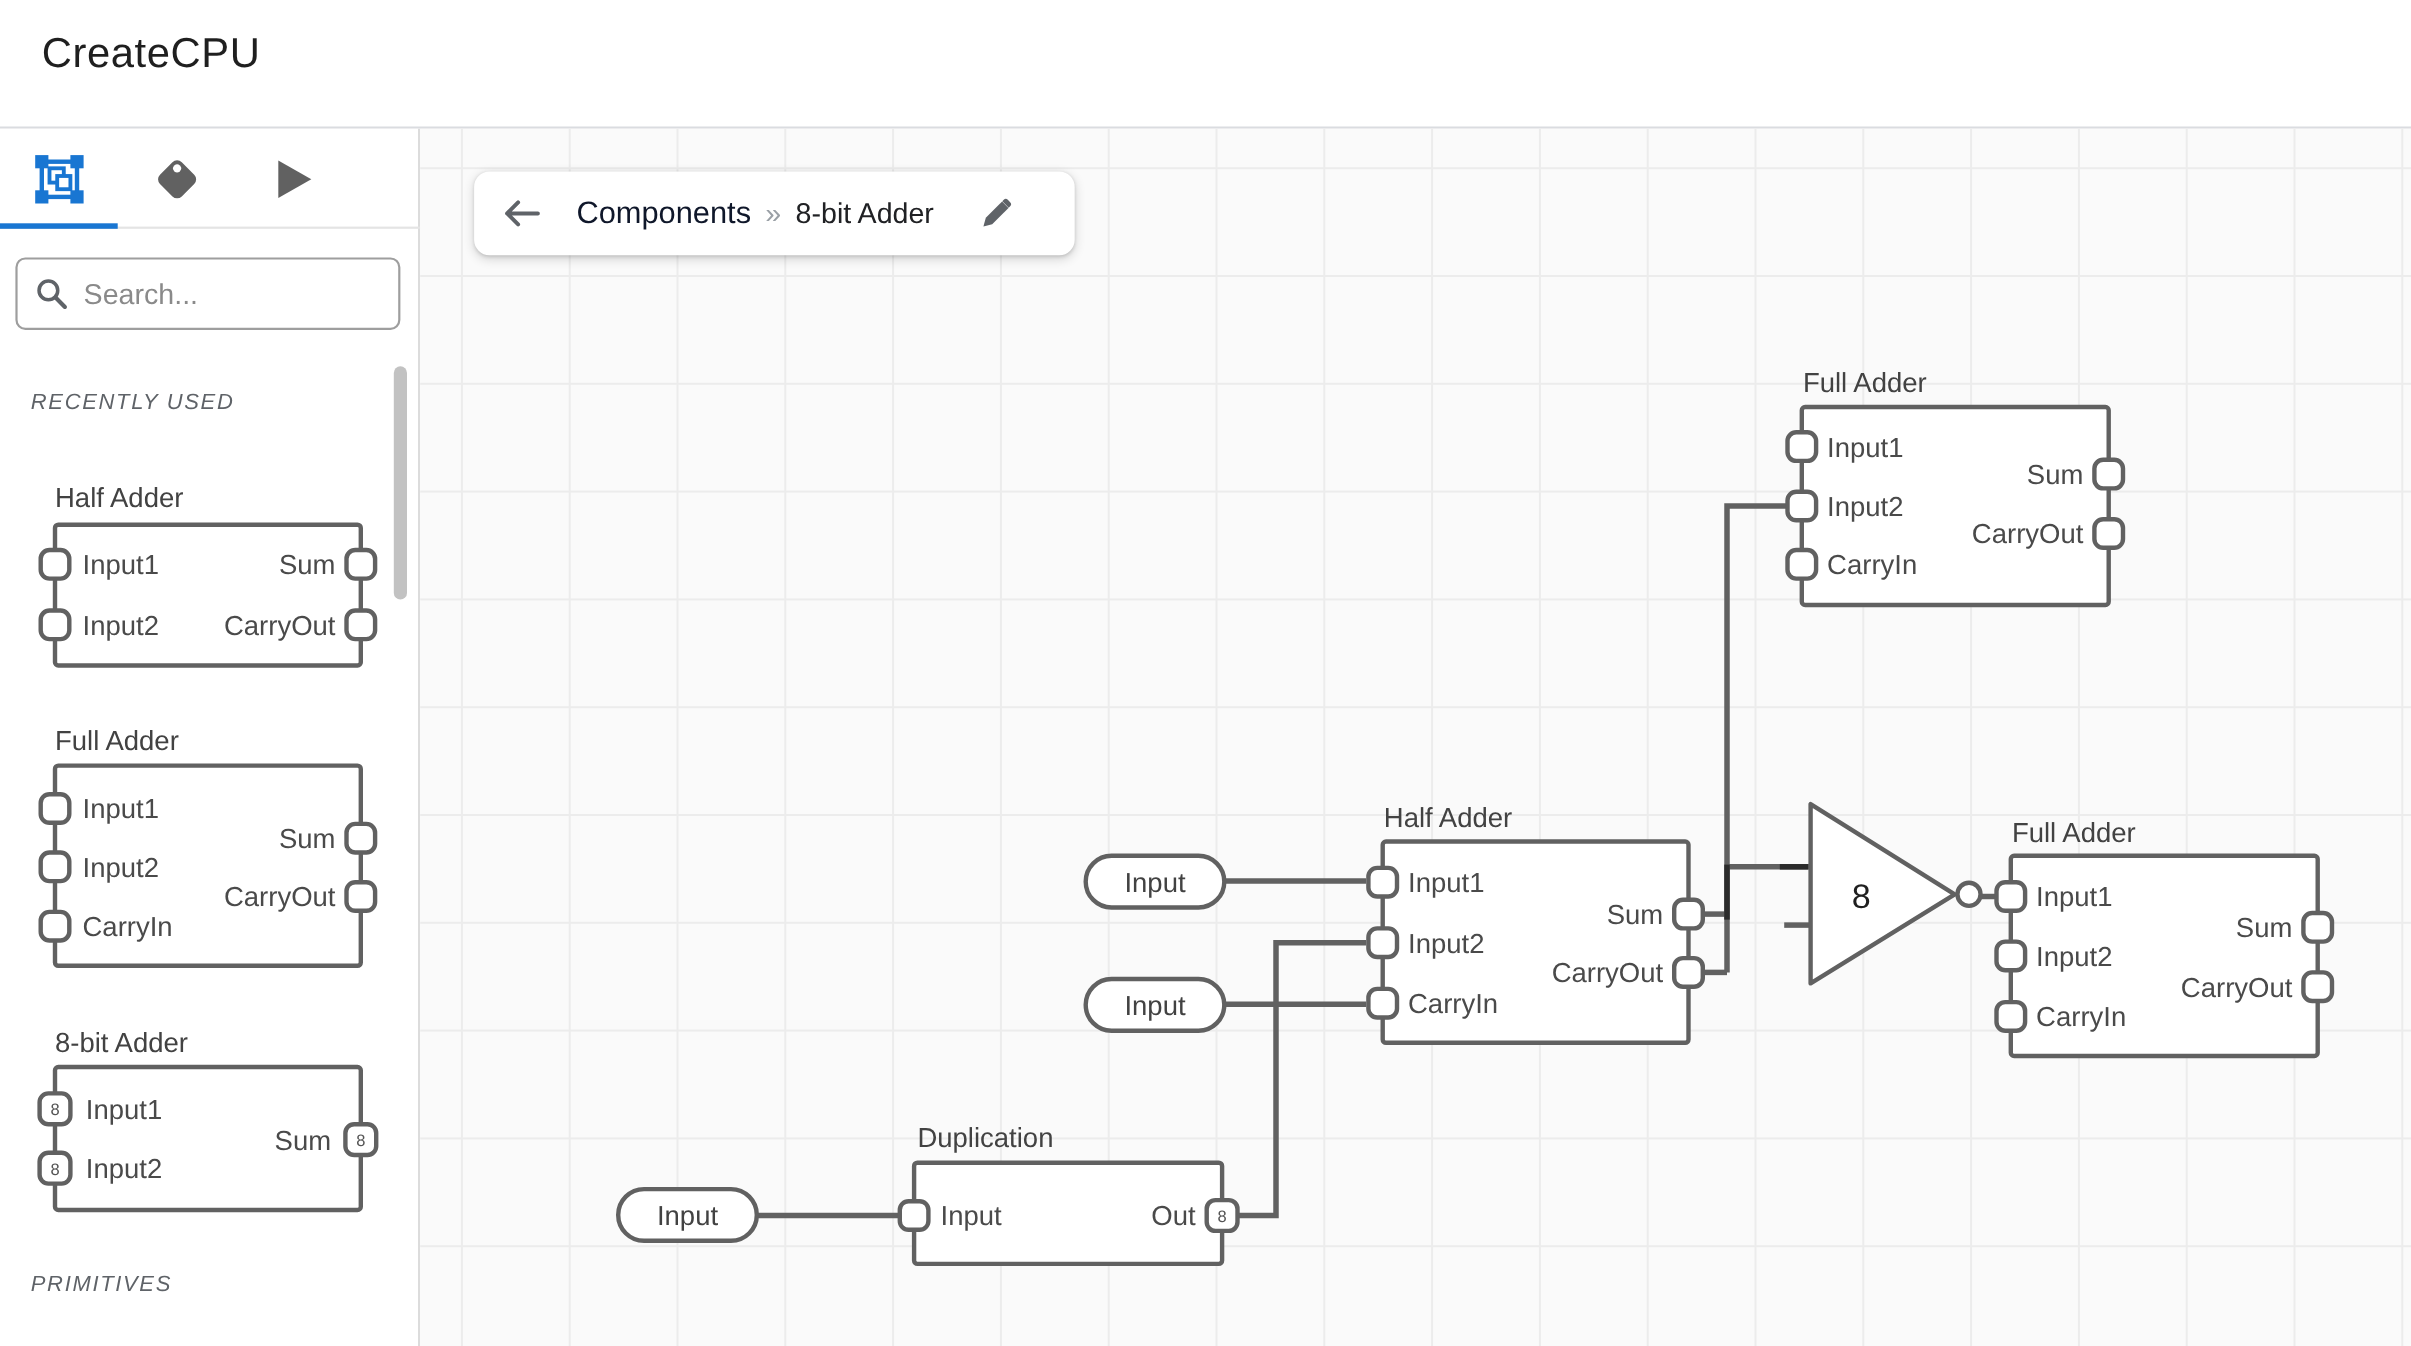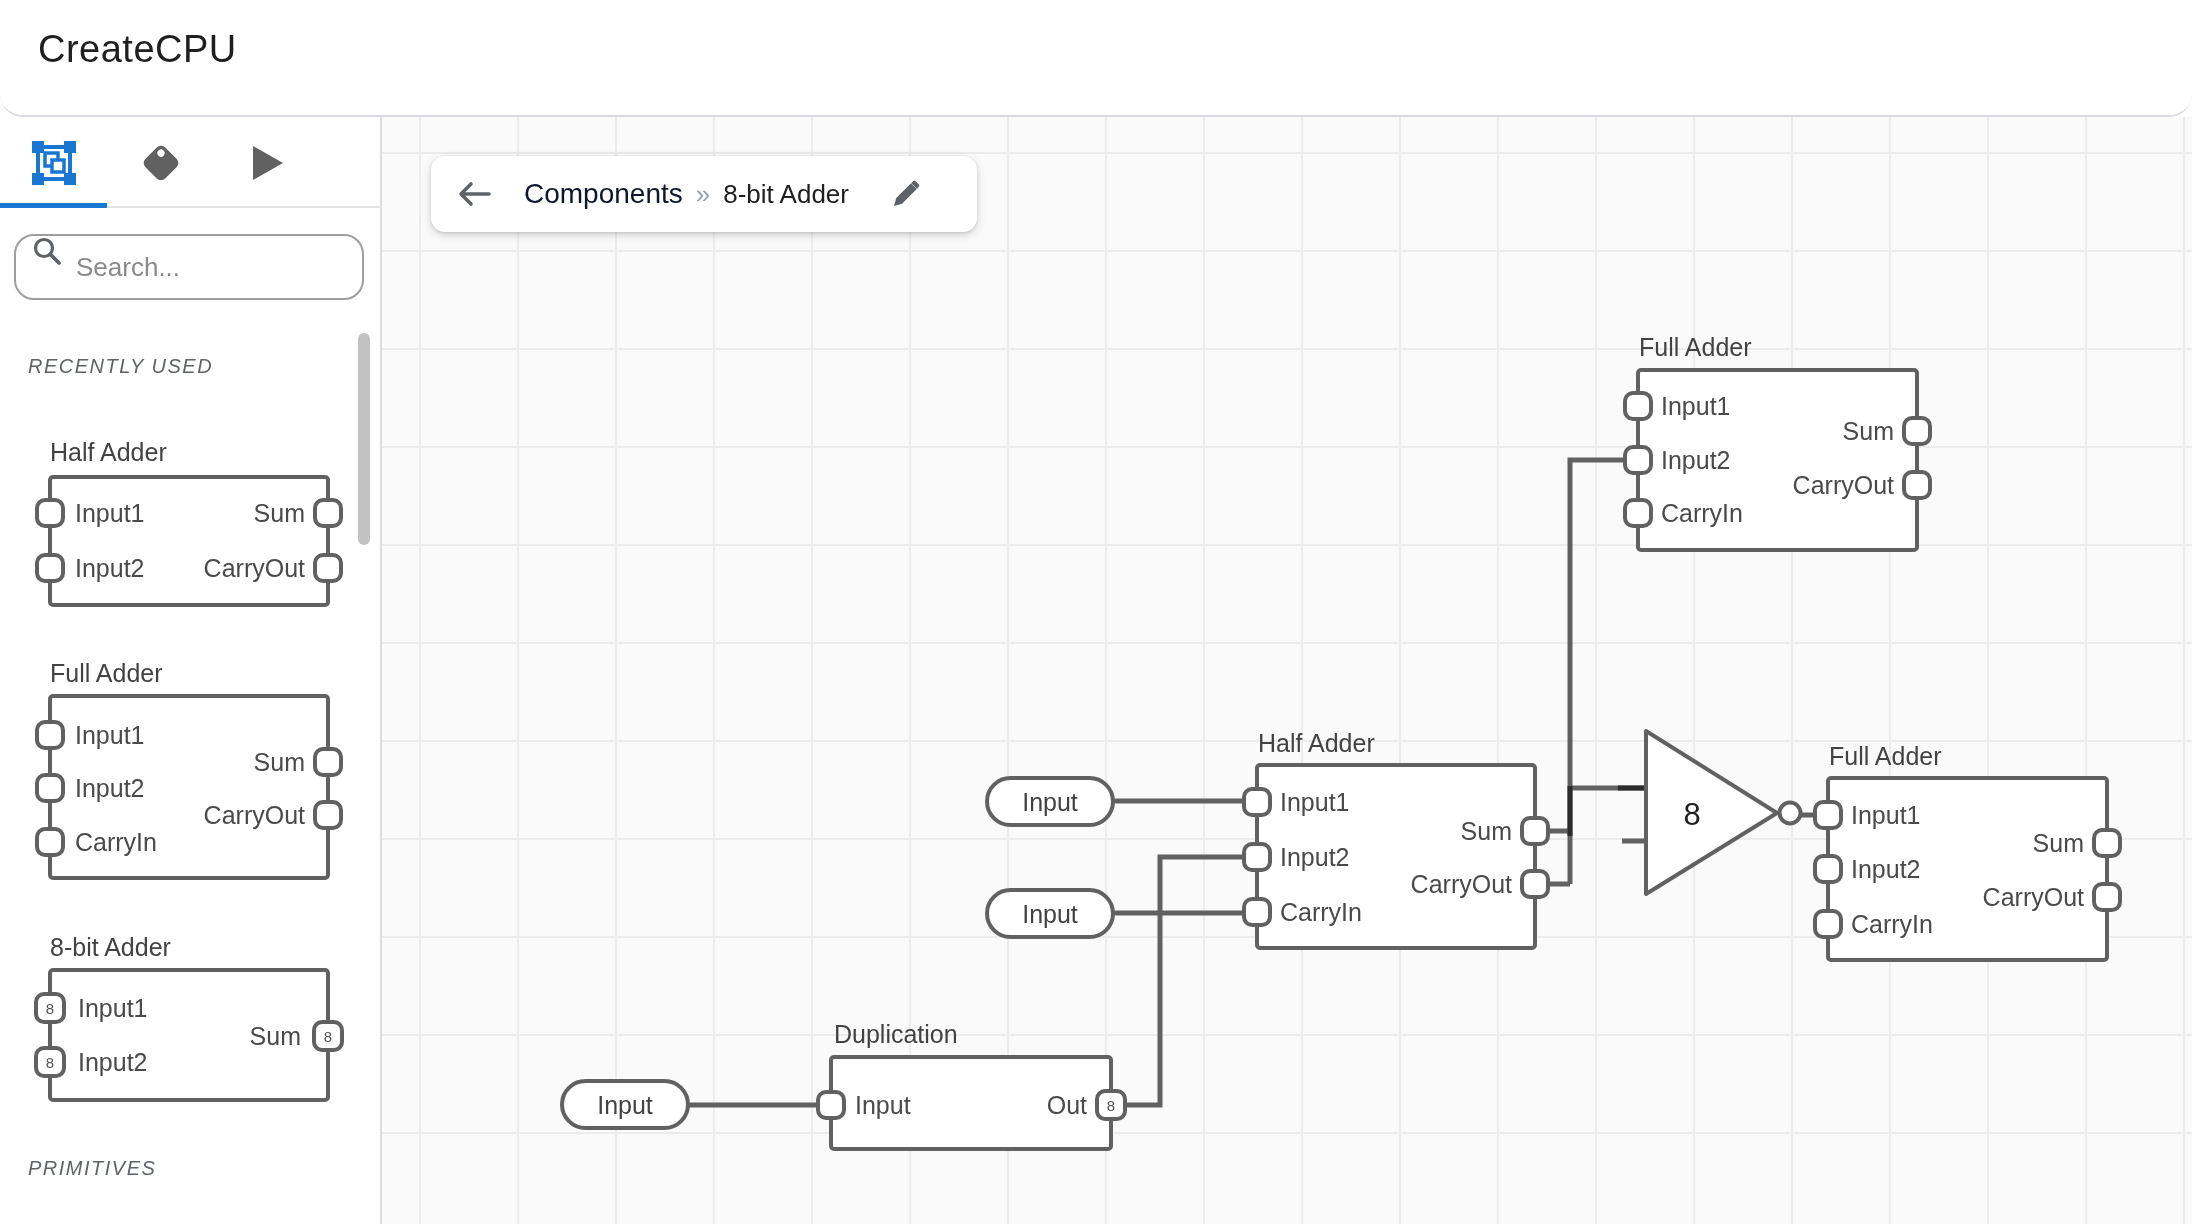--- a/index.html
+++ b/index.html
@@ -2,35 +2,35 @@
 <html><head>
 <meta charset="utf-8">
 <style>
   * { margin:0; padding:0; box-sizing:border-box; }
   html,body { width:2192px; height:1224px; overflow:hidden; background:#fff;
               font-family:"Liberation Sans", sans-serif; }
   .app { position:relative; width:2192px; height:1224px; background:#fff; }
 
   
   .header { position:absolute; left:0; top:0; width:2192px; height:117px;
-            background:#fff; border-bottom:2px solid #dadce0;border-radius:23px; }
+            background:#fff; border-bottom:2px solid #dadce0; }
   .header h1 { position:absolute; left:38px; top:28px; font-size:38px; font-weight:400;
                color:#1f1f1f; letter-spacing:.5px; }
 
   
   .sidebar { position:absolute; left:0; top:117px; width:382px; height:1107px;
              background:#fff; border-right:2px solid #dcdcdc; }
   .tabs { position:absolute; left:0; top:0; width:322px; height:91px; display:flex; }
   .tabs::after { content:""; position:absolute; left:0; bottom:0; width:382px; height:2px;
                  background:#e4e4e4; }
   .tab { width:107px; height:91px; display:flex; align-items:center; justify-content:center; }
   .tab-indicator { position:absolute; left:0; bottom:0; width:107px; height:5px;
                    background:#1976d2; z-index:2; }
   .search { position:absolute; left:14px; top:117px; width:350px; height:66px;
-            border:2px solid #9e9e9e; border-radius:20px; display:flex; }
+            border:2px solid #9e9e9e; border-radius:9px; display:flex; align-items:center; }
   .search svg { margin-left:16px; flex:0 0 auto; }
   .search input { border:none; outline:none; background:transparent; margin-left:14px;
                   width:250px; font-size:26px; color:#555; font-family:inherit; }
   .search input::placeholder { color:#8a8a8a; }
   .section-label { position:absolute; left:28px; font-size:20px; color:#5f6368;
                    letter-spacing:1.5px;font-style:italic; }
   .previews { position:absolute; left:0; top:283px; width:382px; height:740px; }
   .sb-scroll { position:absolute; left:358px; top:216px; width:12px; height:212px;
                background:#c2c2c2; border-radius:6px; }
 

